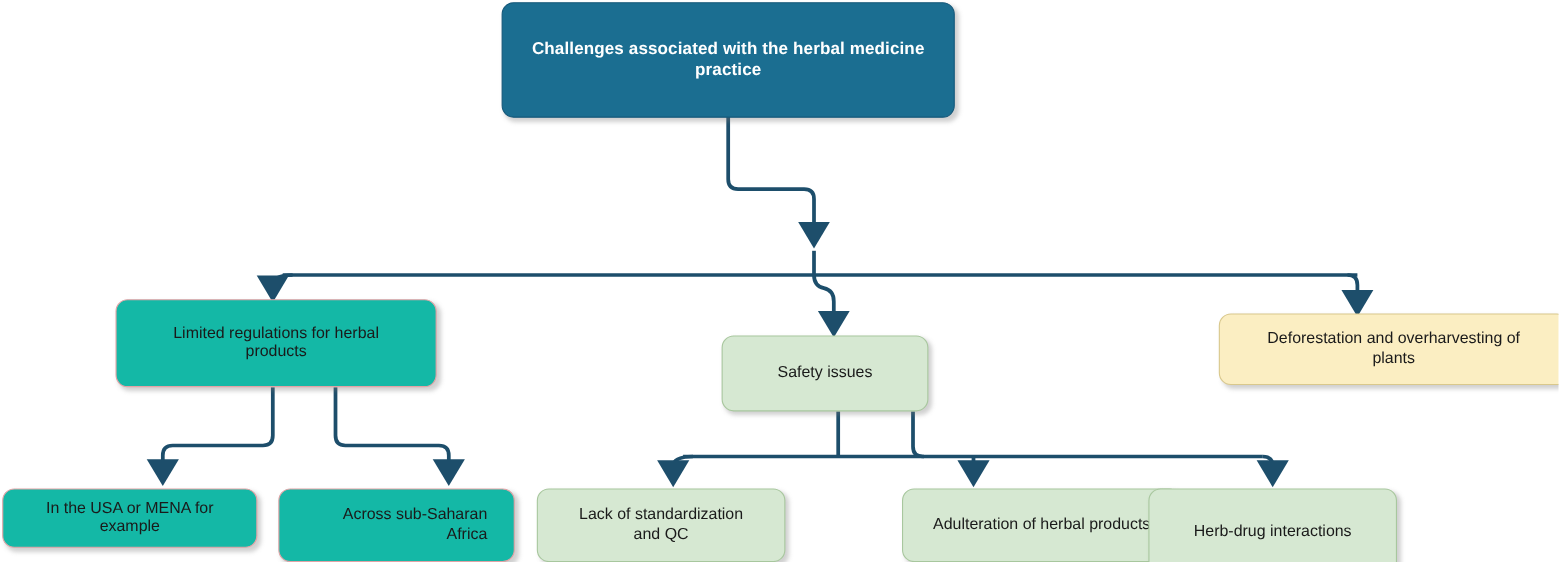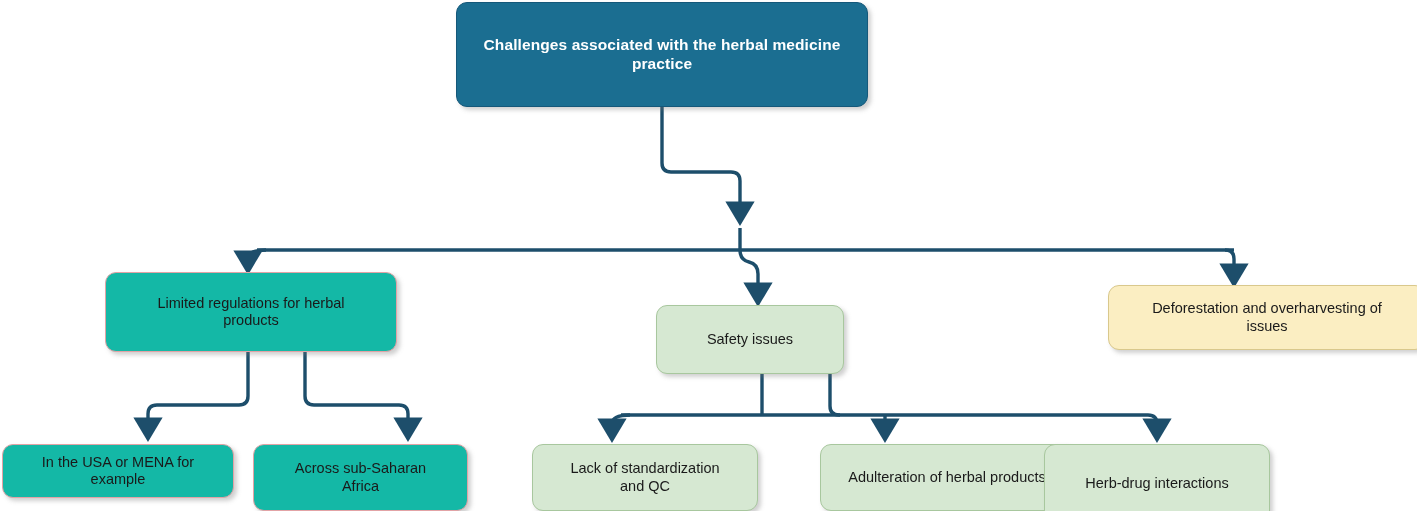--- a/index.html
+++ b/index.html
@@ -116,32 +116,32 @@
 
   <div class="node node-pink" style="left:105px; top:272px; width:292px; height:80px;">
     <span>Limited regulations for herbal products</span>
   </div>
 
   <div class="node node-green" style="left:656px; top:305px; width:188px; height:69px;">
     <span>Safety issues</span>
   </div>
 
   <div class="node node-yellow" style="left:1108px; top:285px; width:318px; height:65px;">
-    <span>Deforestation and overharvesting of issues</span>
+    <span>Deforestation and overharvesting of plants</span>
   </div>
 
   <div class="node node-pink" style="left:2px; top:444px; width:232px; height:54px;">
     <span>In the USA or MENA for example</span>
   </div>
 
-  <div class="node node-pink" style="left:253px; top:444px; width:215px; height:67px;">
+  <div class="node node-pink" style="left:253px; top:444px; width:215px; height:67px;text-align:right;">
     <span>Across sub-Saharan Africa</span>
   </div>
 
-  <div class="node node-green" style="left:532px; top:444px; width:226px; height:67px;">
+  <div class="node node-green" style="left:488px; top:444px; width:226px; height:67px;">
     <span>Lack of standardization and QC</span>
   </div>
 
   <div class="node node-green" style="left:820px; top:444px; width:254px; height:67px;">
     <span>Adulteration of herbal products</span>
   </div>
 
   <div class="node node-green" style="left:1044px; top:444px; width:226px; height:80px;">
     <span>Herb-drug interactions</span>
   </div>

